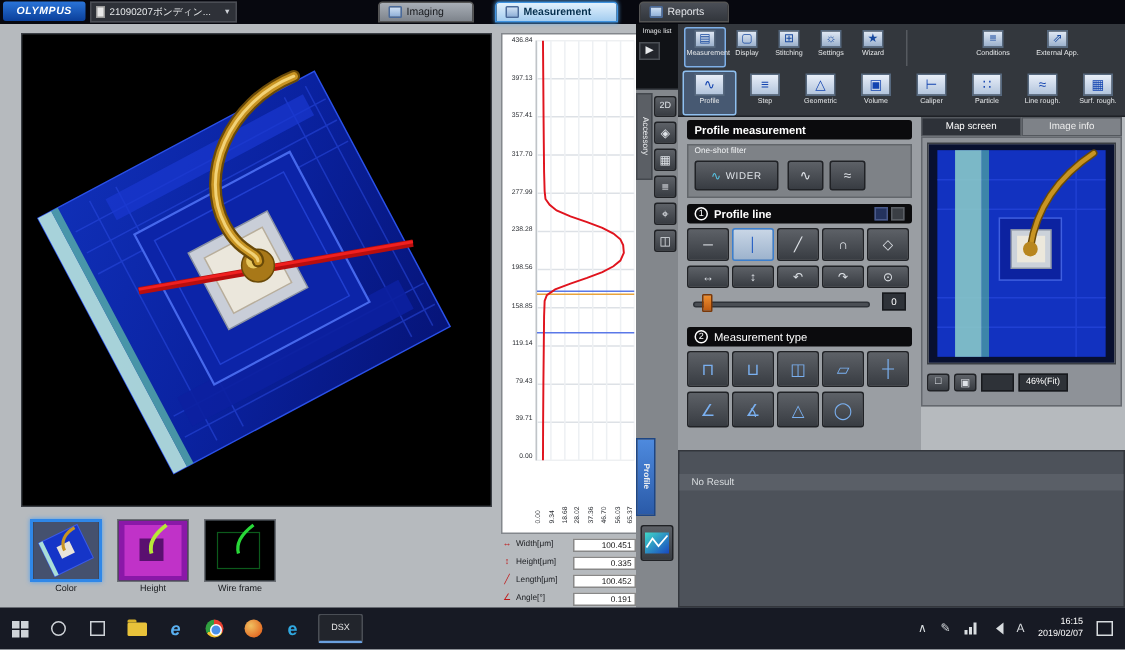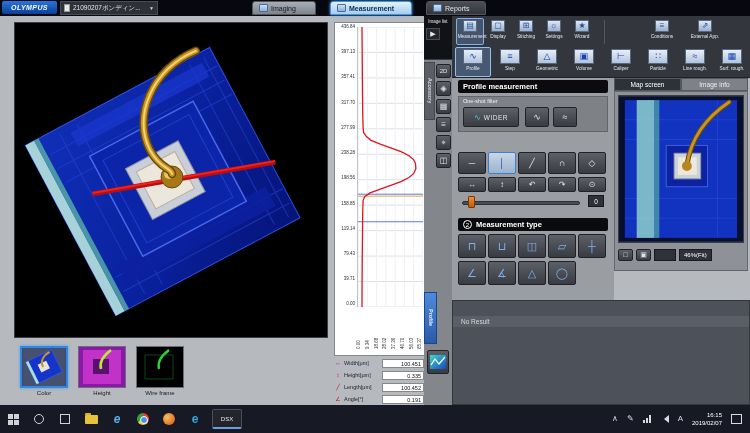--- a/index.html
+++ b/index.html
@@ -397,39 +397,47 @@
     <div class="onegroup">
       <div class="oslabel">One-shot filter</div>
       <div class="dkbtn" style="position:absolute;left:4px;top:10px;width:56px;height:20px;gap:3px">
         <span style="color:#58c8e8;font-size:8px">∿</span>
         <span style="font-size:6.5px;letter-spacing:.5px">WIDER</span>
       </div>
       <div class="dkbtn glyphbtn" style="position:absolute;left:66px;top:10px;width:24px;height:20px">∿</div>
       <div class="dkbtn glyphbtn" style="position:absolute;left:94px;top:10px;width:24px;height:20px">≈</div>
     </div>
 
+    <div class="blackbar" style="position:absolute;left:6px;top:58px;width:150px;height:13px">
+      <span class="numcirc">1</span>
+      <span style="font-size:7.5px;font-weight:bold">Profile line</span>
+      <span style="margin-left:auto;display:flex;gap:2px">
+        <span style="width:9px;height:9px;background:#24335e;border:1px solid #4a5a8a"></span>
+        <span style="width:9px;height:9px;background:#3a3e44;border:1px solid #5a5e64"></span>
+      </span>
+    </div>
     <div class="dkbtn glyphbtn" style="position:absolute;left:6px;top:74px;width:28px;height:22px">─</div>
     <div class="dkbtn glyphbtn sel" style="position:absolute;left:36px;top:74px;width:28px;height:22px">│</div>
     <div class="dkbtn glyphbtn" style="position:absolute;left:66px;top:74px;width:28px;height:22px">╱</div>
     <div class="dkbtn glyphbtn" style="position:absolute;left:96px;top:74px;width:28px;height:22px">∩</div>
     <div class="dkbtn glyphbtn" style="position:absolute;left:126px;top:74px;width:28px;height:22px">◇</div>
 
     <div class="dkbtn" style="position:absolute;left:6px;top:99px;width:28px;height:15px;font-size:8px">↔</div>
     <div class="dkbtn" style="position:absolute;left:36px;top:99px;width:28px;height:15px;font-size:8px">↕</div>
     <div class="dkbtn" style="position:absolute;left:66px;top:99px;width:28px;height:15px;font-size:8px">↶</div>
     <div class="dkbtn" style="position:absolute;left:96px;top:99px;width:28px;height:15px;font-size:8px">↷</div>
     <div class="dkbtn" style="position:absolute;left:126px;top:99px;width:28px;height:15px;font-size:8px">⊙</div>
 
     <div class="slider-track"></div>
     <div class="slider-handle"></div>
     <div class="slider-val">0</div>
 
     <div class="blackbar" style="position:absolute;left:6px;top:140px;width:150px;height:13px">
       <span class="numcirc">2</span>
-      <span style="font-size:7.5px;font-weight:bold">Measurement type</span>
+      <span style="font-size:7.5px;font-weight:normal">Measurement type</span>
     </div>
     <div class="dkbtn" style="position:absolute;left:6px;top:156px;width:28px;height:24px;font-size:11px;color:#7ab0f0">⊓</div>
     <div class="dkbtn" style="position:absolute;left:36px;top:156px;width:28px;height:24px;font-size:11px;color:#7ab0f0">⊔</div>
     <div class="dkbtn" style="position:absolute;left:66px;top:156px;width:28px;height:24px;font-size:11px;color:#7ab0f0">◫</div>
     <div class="dkbtn" style="position:absolute;left:96px;top:156px;width:28px;height:24px;font-size:11px;color:#7ab0f0">▱</div>
     <div class="dkbtn" style="position:absolute;left:126px;top:156px;width:28px;height:24px;font-size:11px;color:#7ab0f0">┼</div>
     <div class="dkbtn" style="position:absolute;left:6px;top:183px;width:28px;height:24px;font-size:11px;color:#7ab0f0">∠</div>
     <div class="dkbtn" style="position:absolute;left:36px;top:183px;width:28px;height:24px;font-size:11px;color:#7ab0f0">∡</div>
     <div class="dkbtn" style="position:absolute;left:66px;top:183px;width:28px;height:24px;font-size:11px;color:#7ab0f0">△</div>
     <div class="dkbtn" style="position:absolute;left:96px;top:183px;width:28px;height:24px;font-size:11px;color:#7ab0f0">◯</div>

